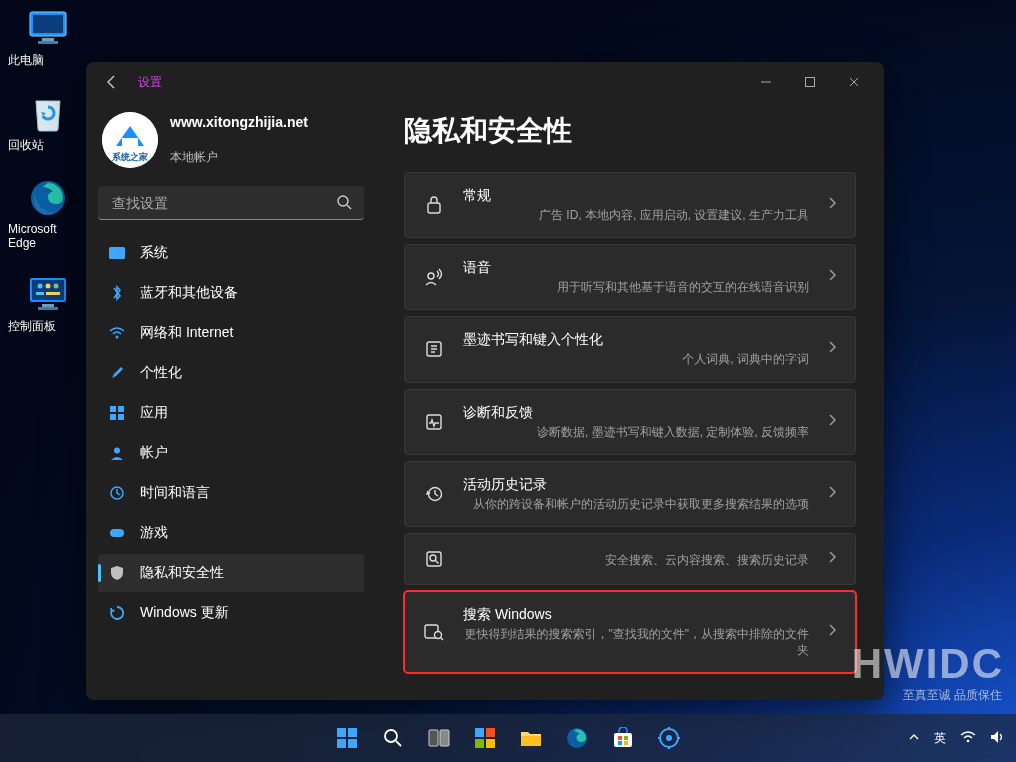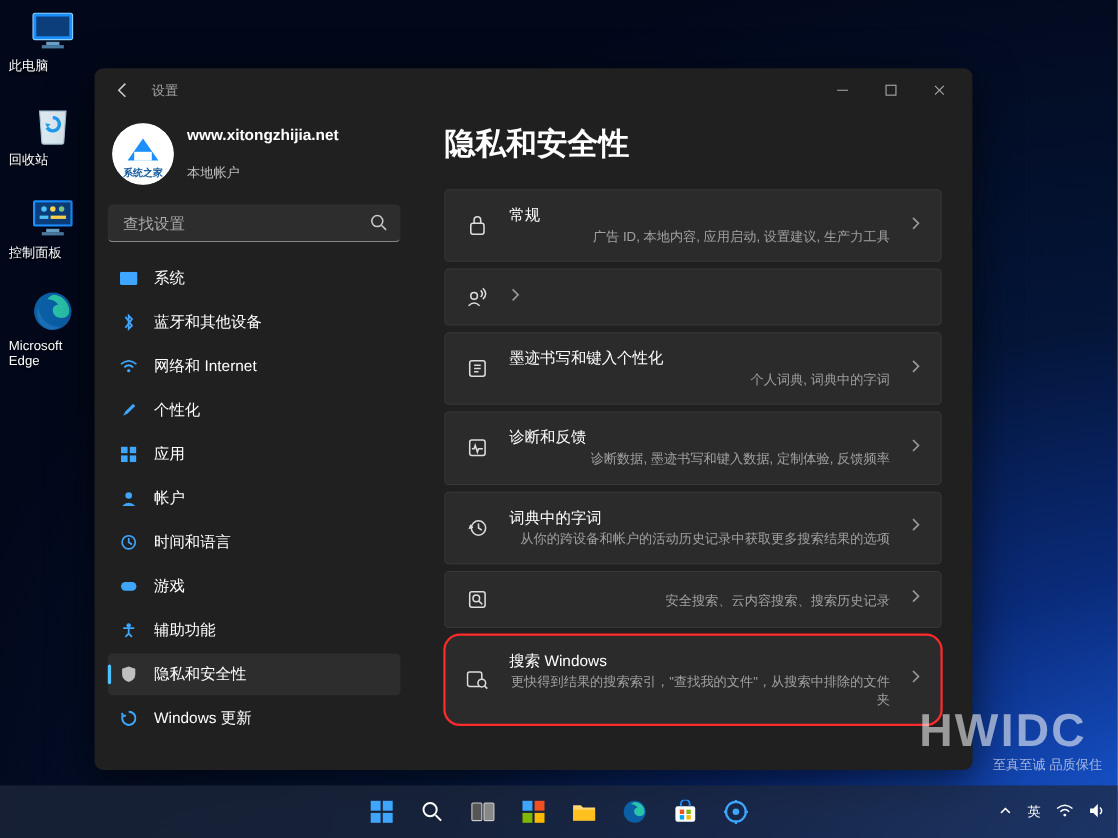--- a/index.html
+++ b/index.html
@@ -14,21 +14,21 @@
 .desktop-item .ico { width: 40px; height: 40px; margin: 0 auto 4px; display:flex; align-items:center; justify-content:center; }
 .desktop-item .lbl { font-size: 12px; text-shadow: 0 1px 2px #000; }
 
 .win {
   position: absolute; left: 86px; top: 62px; width: 798px; height: 638px;
   background: #202020; border-radius: 8px; box-shadow: 0 10px 40px rgba(0,0,0,.6);
   display: flex; flex-direction: column;
 }
 .titlebar { height: 40px; display: flex; align-items: center; padding: 0 8px 0 12px; }
 .titlebar .backbtn { width: 28px; height: 28px; display:flex; align-items:center; justify-content:center; color:#ccc; cursor:pointer; }
-.titlebar .ttl { font-size: 12px; color:#a3a3a3; margin-left: 12px; }
+.titlebar .ttl { font-size: 12px; color:#d946ef; margin-left: 12px; }
 .titlebar .spacer { flex: 1; }
 .titlebar .winbtn { width: 44px; height: 30px; display:flex; align-items:center; justify-content:center; color:#aaa; cursor:pointer; }
 .winbody { flex:1; display:flex; overflow:hidden; }
 .sidebar { width: 290px; padding: 0 12px 12px 12px; display:flex; flex-direction:column; }
 .acct { display:flex; align-items:center; gap:12px; padding: 10px 4px 18px 4px; }
 .avatar { width: 56px; height: 56px; border-radius: 50%; background:#fff; display:flex; align-items:center; justify-content:flex-end; overflow:hidden; }
 .acct-txt .uname { font-size: 14px; font-weight:600; }
 .acct-txt .utype { font-size: 12px; color:#bdbdbd; margin-top:19px; }
 .searchbox { position:relative; margin-bottom: 14px; }
 .searchbox input {
@@ -46,28 +46,28 @@
 .main h1 { font-size: 28px; font-weight:600; margin-bottom: 22px; }
 .card {
   background:#2b2b2b; border:1px solid #383838; border-radius:4px;
   display:flex; align-items:center; gap:18px; padding: 14px 18px; margin-bottom: 6px; cursor:pointer;
 }
 .card .c-ico { width:22px; height:22px; color:#ddd; display:flex; align-items:center; justify-content:center; flex-shrink:0; }
 .card .c-body { flex:1; min-width:0; }
 .card .c-title { font-size:14px; font-weight:500; }
 .card .c-sub { font-size:12px; color:#a0a0a0; margin-top:2px; line-height:1.35;text-align:right; }
 .card .c-chev { color:#999; flex-shrink:0; }
-.card.highlight { outline: 2.5px solid #ff2a2a; outline-offset: -1px; border-radius: 14px; }
+.card.highlight { outline: 2.5px solid #ff2a2a; outline-offset: -1px; }
 
 .taskbar { position:absolute; left:0; right:0; bottom:0; height:48px; background:rgba(30,40,60,.72); backdrop-filter: blur(6px); display:flex; align-items:center; }
 .tb-center { position:absolute; left:50%; transform:translateX(-50%); display:flex; gap:6px; }
 .tb-item { width:40px; height:40px; display:flex; align-items:center; justify-content:center; border-radius:4px; cursor:pointer; }
 .tb-right { position:absolute; right:10px; display:flex; align-items:center; gap:14px; font-size:12px; }
 
-.wm-big { position:absolute; right:28px; bottom:74px; font-size:42px; font-weight:700; color:rgba(255,255,255,.55); letter-spacing:2px; }
+.wm-big { position:absolute; right:12px; bottom:74px; font-size:42px; font-weight:700; color:rgba(255,255,255,.55); letter-spacing:2px; }
 .wm-small { position:absolute; right:14px; bottom:58px; font-size:12px; color:rgba(255,255,255,.6); }
 </style>
 </head>
 <body>
 
 <div class="desktop">
   <div class="desktop-item">
     <div class="ico">
       <svg width="40" height="36" viewBox="0 0 40 36">
           <rect x="2" y="2" width="36" height="24" rx="2" fill="#1a8fff" stroke="#8cd0ff"></rect>
@@ -80,47 +80,47 @@
   </div>
   <div class="desktop-item">
     <div class="ico">
       <svg width="36" height="40" viewBox="0 0 36 40">
           <path d="M6 8 h24 l-2 28 a2 2 0 0 1 -2 2 h-16 a2 2 0 0 1 -2 -2 z" fill="#dce8f0" stroke="#a9c6d8"></path>
           <path d="M18 14 a6 6 0 1 1 -5.2 9" fill="none" stroke="#1d9bf0" stroke-width="3"></path>
           <path d="M13 23 l-2 -4 l5 1 z" fill="#1d9bf0"></path>
         </svg>
     </div>
     <div class="lbl">回收站</div>
+  </div>
+  <div class="desktop-item">
+    <div class="ico">
+      <svg width="38" height="38" viewBox="0 0 38 38">
+          <circle cx="19" cy="19" r="17" fill="#0b5fa5"></circle>
+          <path d="M19 4 a15 15 0 0 1 15 15 c0 4 -3 6 -7 6 c-5 0 -8 -3 -8 -7 c0 -3 2 -5 5 -5 c-2 -3 -6 -5 -10 -5 c3 -3 5 -4 5 -4" fill="#29c3a9"></path>
+          <path d="M6 14 c0 10 8 20 20 19 c-4 3 -9 3 -12 2 c-7 -3 -11 -11 -8 -21" fill="#1b6fb5"></path>
+        </svg>
+    </div>
+    <div class="lbl">Microsoft Edge</div>
   </div>
   <div class="desktop-item">
     <div class="ico">
       <svg width="40" height="36" viewBox="0 0 40 36">
           <rect x="2" y="2" width="36" height="24" rx="2" fill="#1a8fff"></rect>
           <rect x="4" y="4" width="32" height="20" fill="#0b3e7a"></rect>
           <circle cx="12" cy="10" r="2.5" fill="#4fc3f7"></circle>
           <circle cx="20" cy="10" r="2.5" fill="#ffd54f"></circle>
           <circle cx="28" cy="10" r="2.5" fill="#81c784"></circle>
           <rect x="8" y="16" width="8" height="3" fill="#4fc3f7"></rect>
           <rect x="18" y="16" width="14" height="3" fill="#ffd54f"></rect>
           <rect x="14" y="28" width="12" height="3" fill="#6aa0c7"></rect>
           <rect x="10" y="31" width="20" height="3" fill="#4a7aa0"></rect>
         </svg>
     </div>
     <div class="lbl">控制面板</div>
   </div>
-  <div class="desktop-item">
-    <div class="ico">
-      <svg width="38" height="38" viewBox="0 0 38 38">
-          <circle cx="19" cy="19" r="17" fill="#0b5fa5"></circle>
-          <path d="M19 4 a15 15 0 0 1 15 15 c0 4 -3 6 -7 6 c-5 0 -8 -3 -8 -7 c0 -3 2 -5 5 -5 c-2 -3 -6 -5 -10 -5 c3 -3 5 -4 5 -4" fill="#29c3a9"></path>
-          <path d="M6 14 c0 10 8 20 20 19 c-4 3 -9 3 -12 2 c-7 -3 -11 -11 -8 -21" fill="#1b6fb5"></path>
-        </svg>
-    </div>
-    <div class="lbl">Microsoft Edge</div>
-  </div>
 </div>
 
 <div class="win">
   <div class="titlebar">
     <div class="backbtn">
       <svg width="16" height="16" viewBox="0 0 16 16">
           <path d="M10 2 L4 8 L10 14" fill="none" stroke="#ccc" stroke-width="1.4"></path>
         </svg>
     </div>
     <div class="ttl">设置</div>
@@ -229,29 +229,20 @@
           <span>时间和语言</span>
         </div>
         <div class="nav-item">
           <span class="ni-ico">
               <svg width="16" height="12" viewBox="0 0 16 12">
                 <rect x="1" y="2" width="14" height="8" rx="4" fill="#3ea6ff"></rect>
               </svg>
             </span>
           <span>游戏</span>
         </div>
-        <div class="nav-item">
-          <span class="ni-ico">
-              <svg width="14" height="14" viewBox="0 0 14 14">
-                <circle cx="7" cy="2.5" r="2" fill="#3ea6ff"></circle>
-                <path d="M2 5 L12 5 M7 5 V10 M4 13 L7 10 L10 13" fill="none" stroke="#3ea6ff" stroke-width="1.6"></path>
-              </svg>
-            </span>
-          <span>辅助功能</span>
-        </div>
         <div class="nav-item active">
           <span class="ni-ico">
               <svg width="14" height="16" viewBox="0 0 14 16">
                 <path d="M7 1 L13 3 V8 Q13 13 7 15 Q1 13 1 8 V3 Z" fill="#bfbfbf"></path>
               </svg>
             </span>
           <span>隐私和安全性</span>
         </div>
         <div class="nav-item">
           <span class="ni-ico">
@@ -285,20 +276,24 @@
       </div>
 
       <div class="card">
         <span class="c-ico">
             <svg width="20" height="18" viewBox="0 0 20 18">
               <circle cx="7" cy="8" r="3" fill="none" stroke="#ddd" stroke-width="1.4"></circle>
               <path d="M2 17 Q7 12 12 17" fill="none" stroke="#ddd" stroke-width="1.4"></path>
               <path d="M13 3 Q16 6 13 9 M15 1 Q20 6 15 11" fill="none" stroke="#ddd" stroke-width="1.4"></path>
             </svg>
           </span>
+        <div class="c-body">
+          <div class="c-title">语音</div>
+          <div class="c-sub">用于听写和其他基于语音的交互的在线语音识别</div>
+        </div>
         <span class="c-chev"><svg width="10" height="14" viewBox="0 0 10 14">
               <path d="M3 2 L8 7 L3 12" fill="none" stroke="#999" stroke-width="1.5"></path>
             </svg></span>
       </div>
 
       <div class="card">
         <span class="c-ico">
             <svg width="18" height="18" viewBox="0 0 18 18">
               <rect x="2" y="2" width="14" height="14" rx="2" fill="none" stroke="#ddd" stroke-width="1.4"></rect>
               <path d="M6 6 h6 M6 9 h6 M6 12 h4" stroke="#ddd" stroke-width="1.3"></path>
@@ -331,21 +326,21 @@
 
       <div class="card">
         <span class="c-ico">
             <svg width="18" height="18" viewBox="0 0 18 18">
               <circle cx="10" cy="9" r="6.5" fill="none" stroke="#ddd" stroke-width="1.4"></circle>
               <path d="M10 5 V9 L13 11" fill="none" stroke="#ddd" stroke-width="1.4"></path>
               <path d="M3 6 L2 9 L5 8" fill="none" stroke="#ddd" stroke-width="1.4"></path>
             </svg>
           </span>
         <div class="c-body">
-          <div class="c-title">词典中的字词</div>
+          <div class="c-title">活动历史记录</div>
           <div class="c-sub">从你的跨设备和帐户的活动历史记录中获取更多搜索结果的选项</div>
         </div>
         <span class="c-chev"><svg width="10" height="14" viewBox="0 0 10 14">
               <path d="M3 2 L8 7 L3 12" fill="none" stroke="#999" stroke-width="1.5"></path>
             </svg></span>
       </div>
 
       <div class="card">
         <span class="c-ico">
             <svg width="18" height="18" viewBox="0 0 18 18">

